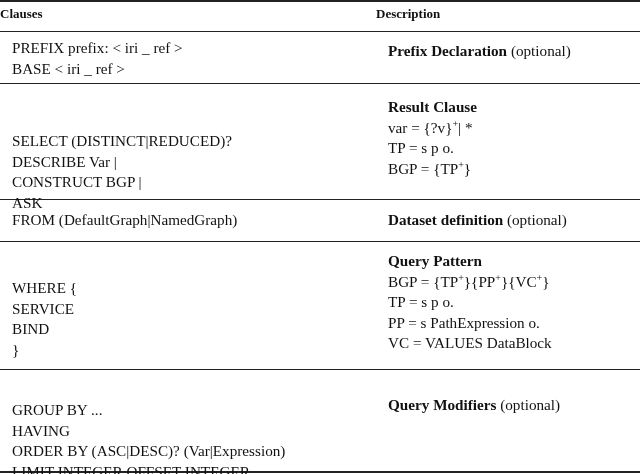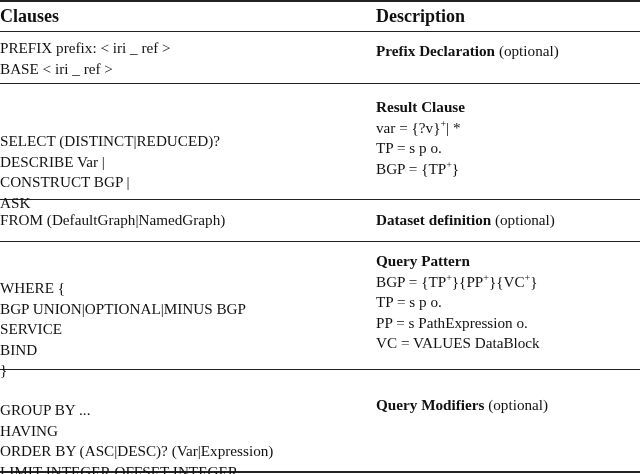--- a/index.html
+++ b/index.html
@@ -21,31 +21,32 @@
       left: 0;
       width: 640px;
       background: #222222;
     }
     .rule.thick { height: 2px; }
     .rule.thin { height: 1px; }
     .cell {
       position: absolute;
       line-height: 20.6px;
       white-space: nowrap;
+      padding-left: 12px;
     }
     .col-left { left: 0; }
     .col-right { left: 376px; }
     .line { display: block; }
     .bold { font-weight: bold; }
     sup { font-size: 10px; vertical-align: 6px; line-height: 0; }
     .header {
       position: absolute;
       top: 6px;
       font-weight: bold;
-      font-size: 18px;
+      font-size: 13px;
     }
   </style>
 </head>
 <body>
 
 <div class="rule thick" style="top:0px;"></div>
 <div class="rule thin" style="top:31px;"></div>
 <div class="rule thin" style="top:83px;"></div>
 <div class="rule thin" style="top:199px;"></div>
 <div class="rule thin" style="top:241px;"></div>
@@ -78,21 +79,20 @@
 
 <div class="cell col-left" style="top:210px;">
   <span class="line">FROM (DefaultGraph|NamedGraph)</span>
 </div>
 <div class="cell col-right" style="top:210px;">
   <span class="bold">Dataset definition</span><span> (optional)</span>
 </div>
 
 <div class="cell col-left" style="top:246px;margin-top:32px;">
   <span class="line">WHERE {</span>
-  <span class="line">BGP UNION|OPTIONAL|MINUS BGP</span>
   <span class="line">SERVICE</span>
   <span class="line">BIND</span>
   <span class="line">}</span>
 </div>
 <div class="cell col-right" style="top:251px;">
   <span class="line bold">Query Pattern</span>
   <span class="line"><span>BGP = {TP</span><sup>+</sup><span>}{PP</span><sup>+</sup><span>}{VC</span><sup>+</sup><span>}</span></span>
   <span class="line"><span>TP = s p o.</span></span>
   <span class="line"><span>PP = s PathExpression o.</span></span>
   <span class="line"><span>VC = VALUES DataBlock</span></span>

